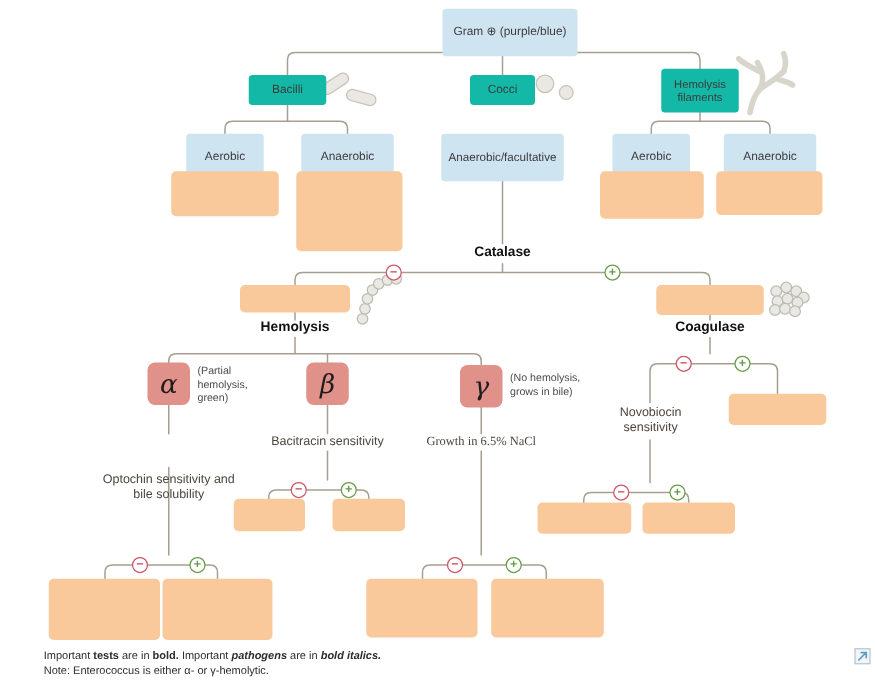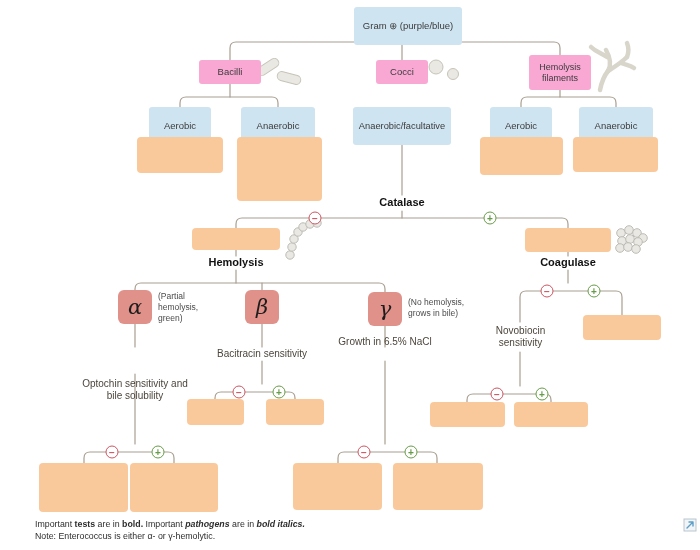--- a/index.html
+++ b/index.html
@@ -2,21 +2,21 @@
 <html><head>
 <meta charset="utf-8">
 <style>
   html,body{margin:0;padding:0;background:#fff;}
   .stage{position:relative;width:700px;height:550px;background:#ffffff;
          font-family:"Liberation Sans",sans-serif;overflow:hidden;}
   .stage svg.wires{position:absolute;left:0;top:0;z-index:0;}
   .node{position:absolute;z-index:1;display:flex;align-items:center;justify-content:center;
         text-align:center;box-sizing:border-box;line-height:1.15;}
   .box-blue{background:#cfe4f1;border-radius:3px;font-size:9.5px;color:#3b3b3b;padding:19px 3px;}
-  .box-purple{background:#f9a8d4;border-radius:3px;font-size:9.5px;color:#3b3b3b;padding:1px 3px;}
+  .box-purple{background:#14b8a6;border-radius:3px;font-size:9.5px;color:#3b3b3b;padding:1px 3px;}
   .box-orange{background:#f9c99c;border-radius:4px;}
   .box-greek{background:#e0918a;border-radius:6px;font-family:"DejaVu Serif",serif;
              font-style:italic;font-size:21px;color:#1d1d1d;}
   .lbl-bold{position:absolute;z-index:1;font-weight:bold;font-size:11px;color:#111;text-align:center;}
   .lbl{position:absolute;z-index:1;font-size:10px;color:#4c463c;line-height:1.22;text-align:center;}
   .note{position:absolute;z-index:1;font-size:8.5px;color:#4b4b4b;line-height:1.3;text-align:left;}
   .sign{position:absolute;z-index:2;width:13px;height:13px;border-radius:50%;background:#fff;
         display:flex;align-items:center;justify-content:center;font-size:10px;line-height:1;
         transform:translate(-50%,-50%);font-weight:bold;box-sizing:border-box;}
   .sign.minus{border:1.3px solid #cc5663;color:#cc5663;}
@@ -126,21 +126,21 @@
   <div class="node box-orange" style="left:39px;top:463px;width:89px;height:49px;"></div>
   <div class="node box-orange" style="left:130px;top:463px;width:88px;height:49px;"></div>
   <div class="node box-orange" style="left:293px;top:463px;width:89px;height:47px;"></div>
   <div class="node box-orange" style="left:393px;top:463px;width:90px;height:47px;"></div>
 
   <div class="lbl-bold" style="left:352px;top:196px;width:100px;">Catalase</div>
   <div class="lbl-bold" style="left:186px;top:256px;width:100px;">Hemolysis</div>
   <div class="lbl-bold" style="left:518px;top:256px;width:100px;">Coagulase</div>
   <div class="lbl" style="left:75px;top:347px;width:120px;margin-top:31px;">Optochin sensitivity and bile solubility</div>
   <div class="lbl" style="left:202px;top:348px;width:120px;">Bacitracin sensitivity</div>
-  <div class="lbl" style="left:325px;top:336px;width:120px;">Growth in 6.5% NaCl</div>
+  <div class="lbl" style="left:325px;top:348px;width:120px;font-family:Liberation Serif, serif;">Growth in 6.5% NaCl</div>
   <div class="lbl" style="left:488px;top:325px;width:65px;">Novobiocin sensitivity</div>
 
   <div class="node box-greek" style="left:118px;top:290px;width:34px;height:34px;">α</div>
   <div class="note" style="left:158px;top:291px;width:50px;">(Partial hemolysis, green)</div>
   <div class="node box-greek" style="left:245px;top:290px;width:34px;height:34px;">β</div>
   <div class="node box-greek" style="left:368px;top:292px;width:34px;height:34px;">γ</div>
   <div class="note" style="left:408px;top:297px;width:74px;">(No hemolysis, grows in bile)</div>
 
   <div class="sign minus" style="left:315px;top:218px;">−</div>
   <div class="sign plus" style="left:490px;top:218px;">+</div>

